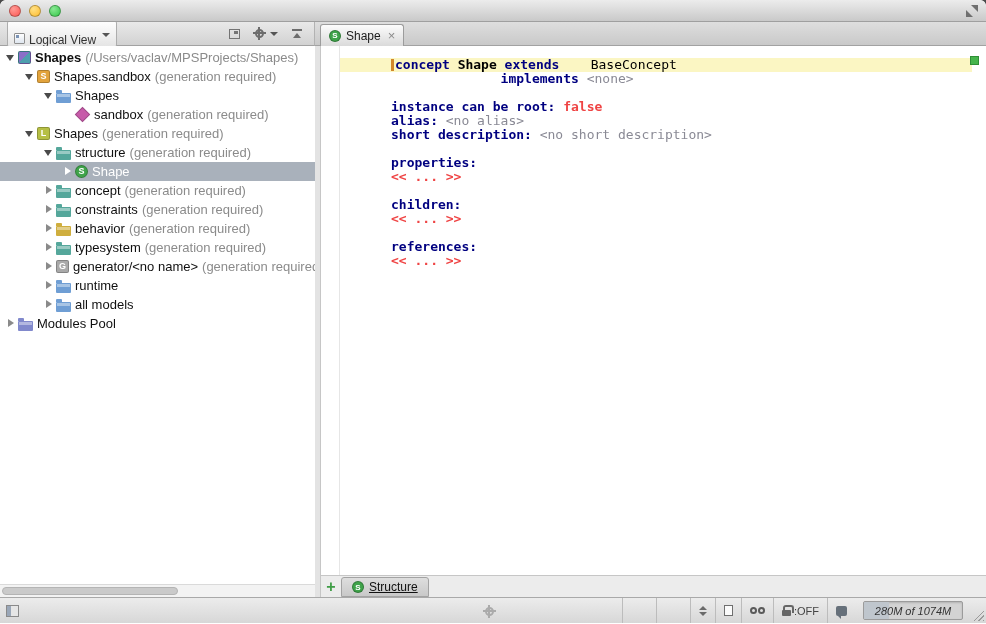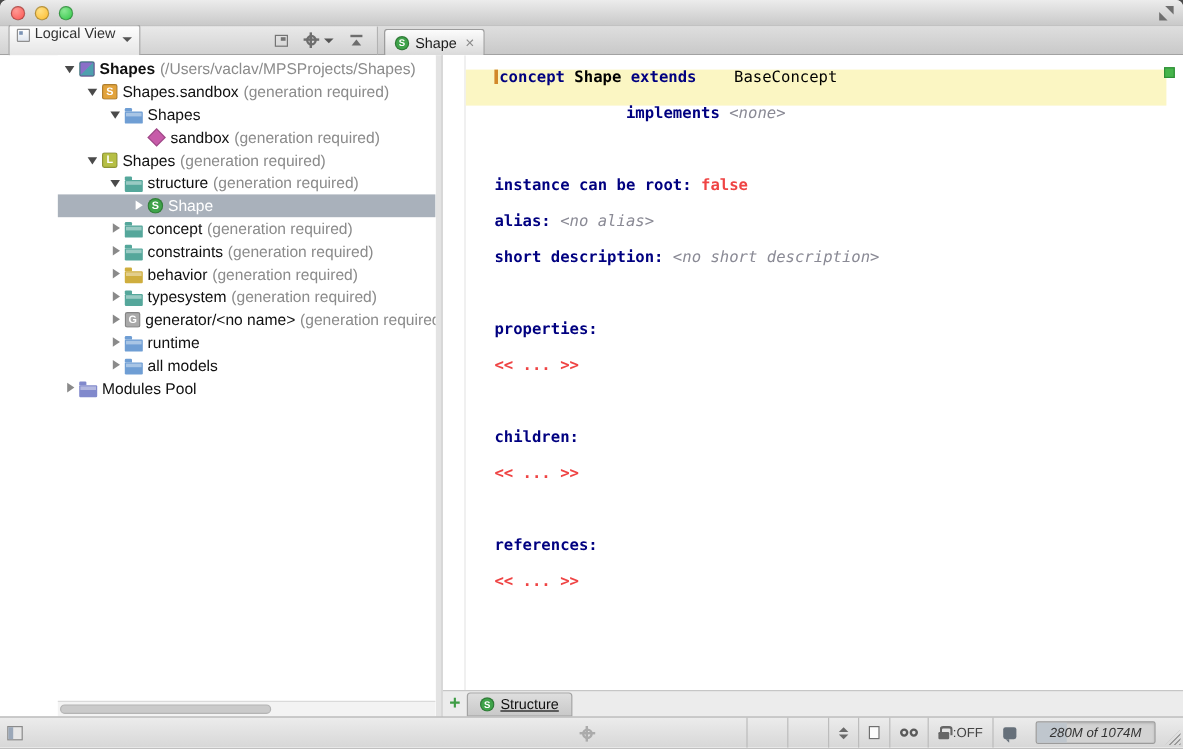--- a/index.html
+++ b/index.html
@@ -18,21 +18,21 @@
   .doc-icon{width:11px;height:13px;background:linear-gradient(#ffffff,#e7e7e7);border:1px solid #979797;border-radius:1px;position:relative;}
   .doc-icon::before{content:"";position:absolute;top:-1px;right:-1px;border-style:solid;border-width:0 5px 5px 0;border-color:transparent #bcbcbc transparent transparent;}
   #window-title{font-size:13px;color:#3d3d3d;}
   #fullscreen{position:absolute;right:8px;top:5px;width:12px;height:12px;}
   #fullscreen::before{content:"";position:absolute;right:0;top:0;border-left:7px solid transparent;border-top:7px solid #6f6f6f;}
   #fullscreen::after{content:"";position:absolute;left:0;bottom:0;border-right:7px solid transparent;border-bottom:7px solid #6f6f6f;}
 
   
   #toolbar-row{height:24px;display:flex;}
   #panel-header{width:315px;flex:none;background:linear-gradient(#e9e9e9,#d2d2d2);border-bottom:1px solid #a2a2a2;border-right:1px solid #b2b2b2;display:flex;align-items:center;padding:0 7px;}
-  .combo{display:flex;align-items:flex-end;gap:4px;height:28px;padding:12px 6px;background:linear-gradient(#ffffff,#e4e4e4);border:1px solid #adadad;border-radius:3px;font-size:12px;color:#333;cursor:default;}
+  .combo{display:flex;align-items:flex-start;gap:4px;height:28px;padding:12px 6px;background:linear-gradient(#ffffff,#e4e4e4);border:1px solid #adadad;border-radius:3px;font-size:12px;color:#333;cursor:default;}
   .view-icon{width:11px;height:11px;border:1px solid #8f8f8f;border-radius:1px;background:linear-gradient(#fefefe,#dfe6ef);position:relative;}
   .view-icon::before{content:"";position:absolute;left:1px;top:1px;width:3px;height:3px;background:#7b93b5;}
   .dn-arrow{width:0;height:0;border-left:4px solid transparent;border-right:4px solid transparent;border-top:4px solid #555;margin-left:2px;}
   #header-buttons{margin-left:auto;display:flex;align-items:center;gap:13px;padding-right:4px;}
   .float-icon{width:11px;height:10px;border:1px solid #747474;position:relative;}
   .float-icon::after{content:"";position:absolute;right:1px;top:1px;width:4px;height:3px;background:#747474;}
   .gear-icon{position:relative;width:13px;height:13px;display:inline-block;}
   .gear-icon::before{content:"";position:absolute;inset:2px;border:2px solid #6d6d6d;border-radius:50%;}
   .gear-icon::after{content:"";position:absolute;left:5px;top:0;width:2px;height:13px;background:#6d6d6d;}
   .gear-icon .bar{position:absolute;top:5px;left:0;width:13px;height:2px;background:#6d6d6d;}
@@ -40,21 +40,21 @@
   .collapse-icon{width:12px;height:12px;position:relative;}
   .collapse-icon::before{content:"";position:absolute;top:1px;left:1px;right:1px;height:2px;background:#6d6d6d;}
   .collapse-icon::after{content:"";position:absolute;left:2px;top:5px;border-left:4px solid transparent;border-right:4px solid transparent;border-bottom:5px solid #6d6d6d;}
   #tab-strip{flex:1;background:linear-gradient(#dedede,#c9c9c9);border-bottom:1px solid #a2a2a2;display:flex;align-items:flex-end;padding-left:5px;}
   .tab{display:flex;align-items:center;gap:5px;height:22px;padding:0 8px;background:linear-gradient(#fcfcfc,#dadada);border:1px solid #9c9c9c;border-bottom:none;border-radius:3px 3px 0 0;font-size:12px;color:#1c1c1c;position:relative;top:1px;cursor:default;}
   .mini-circle{width:12px;height:12px;border-radius:50%;color:#fff;font-size:8px;font-weight:bold;display:flex;align-items:center;justify-content:center;background:#3fa34a;border:1px solid rgba(0,0,0,.25);}
   .tab-close{color:#8b8b8b;font-size:13px;line-height:1;margin-left:2px;}
 
   
   #main{position:relative;height:551px;display:flex;background:#fff;}
-  #left-panel{width:315px;flex:none;position:relative;background:#fff;overflow:hidden;margin-left:48px;}
+  #left-panel{width:315px;flex:none;position:relative;background:#fff;overflow:hidden;}
   #splitter{width:6px;flex:none;background:#e3e3e3;border-right:1px solid #c6c6c6;}
   #editor-area{flex:1;position:relative;background:#fff;overflow:hidden;}
 
   
   #project-tree{padding-top:2px;font-size:13px;}
   .tree-row{display:flex;align-items:center;height:19px;white-space:nowrap;cursor:default;}
   .tree-row.selected{background:#a9b1bb;}
   .tree-row.selected .tlabel{color:#fff;}
   .indent{flex:none;height:1px;}
   .tri{width:14px;height:19px;position:relative;flex:none;}
@@ -72,26 +72,26 @@
   .ticon.diamond::before{content:"";width:9px;height:9px;background:var(--fc,#c75ba9);transform:rotate(45deg);display:block;border:1px solid rgba(0,0,0,.2);}
   .tlabel{color:#101010;margin-left:4px;}
   .tlabel.bold{font-weight:bold;}
   .tsuffix{color:#8b8b8b;margin-left:4px;}
   #tree-hscroll{position:absolute;left:0;right:0;bottom:0;height:13px;background:#f3f3f3;border-top:1px solid #dadada;}
   #tree-hscroll .thumb{position:absolute;left:2px;top:2px;width:176px;height:8px;border-radius:4px;background:#cacaca;border:1px solid #b4b4b4;}
 
   
   #gutter{position:absolute;left:0;top:0;bottom:22px;width:19px;background:#fff;border-right:1px solid #e6e6e6;}
   #editor-lines{position:absolute;left:19px;top:0;right:0;bottom:22px;padding-top:12px;font-family:"DejaVu Sans Mono",monospace;font-size:13px;overflow:hidden;}
-  .ed-line{height:30px;line-height:14px;white-space:pre;padding-left:24px;margin-right:14px;}
+  .ed-line{height:14px;line-height:14px;white-space:pre;padding-left:51px;margin-right:14px;}
   .ed-line.hl{background:#fbf6c3;}
   .seg.kw{color:#000080;font-weight:bold;}
   .seg.name{color:#000;font-weight:bold;}
   .seg.txt{color:#000;}
-  .seg.ph{color:#8a8a95;font-style:italic;}
+  .seg.ph{color:#8a8a95;}
   .seg.cell{color:#ef4444;font-weight:bold;text-align:right;}
   .caret{display:inline-block;width:3px;height:12px;background:#d2882a;vertical-align:-2px;margin-right:1px;}
   #ok-marker{position:absolute;top:10px;right:7px;width:9px;height:9px;background:#46b44b;border:1px solid #2f8f36;}
 
   
   #bottom-strip{position:absolute;left:0;right:0;bottom:0;height:22px;background:#ececec;border-top:1px solid #c6c6c6;display:flex;align-items:center;}
   #add-aspect{color:#3f9d46;font-size:16px;font-weight:bold;width:20px;text-align:center;line-height:20px;cursor:default;}
   .btab{display:flex;align-items:center;gap:5px;height:20px;margin-top:1px;padding:0 10px;background:linear-gradient(#dedede,#c9c9c9);border:1px solid #a3a3a3;border-radius:3px 3px 0 0;font-size:12px;cursor:default;}
   .btab-label{text-decoration:underline;color:#111;}
 

